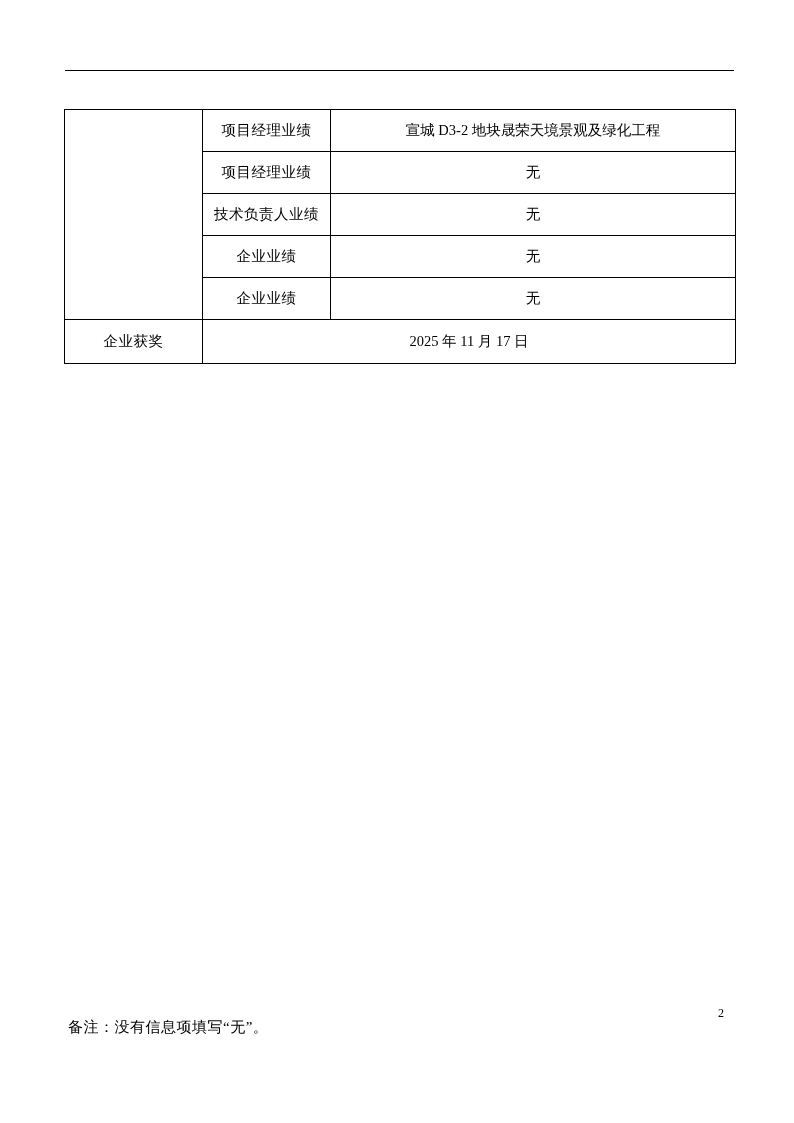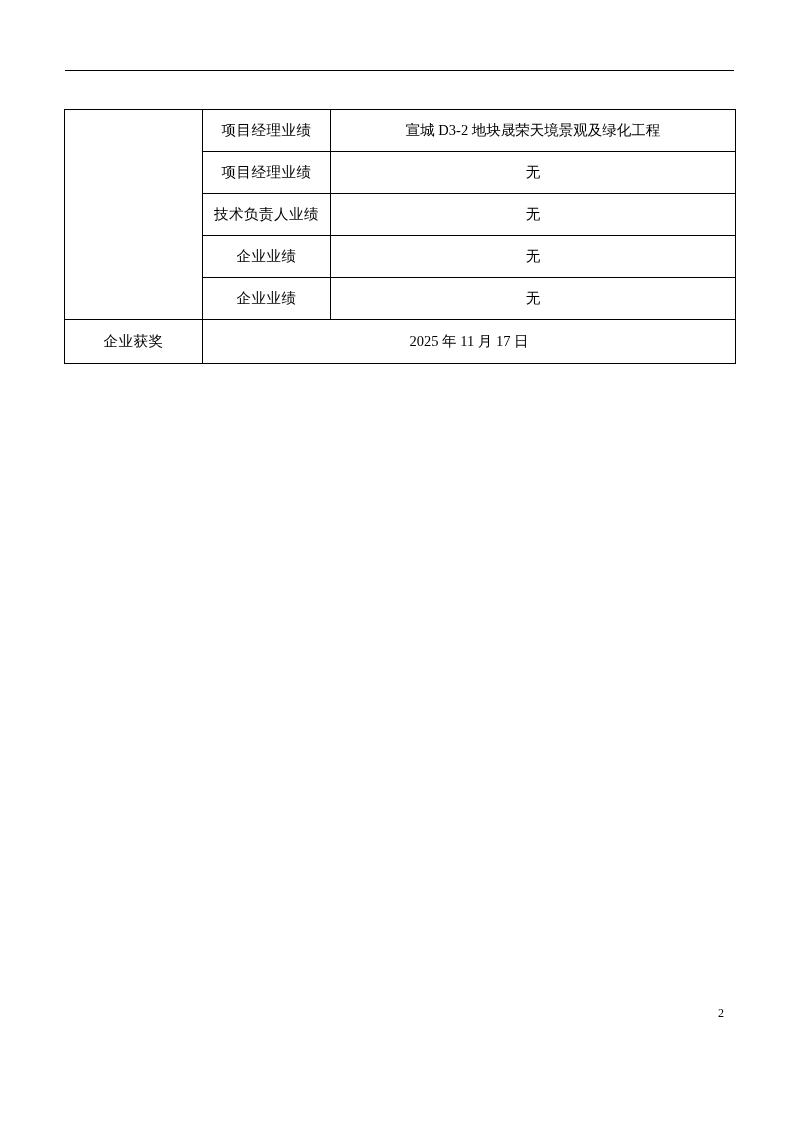--- a/index.html
+++ b/index.html
@@ -125,14 +125,15 @@
         <td class="value-cell">无</td>
       </tr>
       <tr class="row-time">
         <td class="label-cell">企业获奖</td>
         <td class="value-cell" colspan="2">2025 年 11 月 17 日</td>
       </tr>
     </tbody>
   </table>
 
   <div class="page-number">2</div>
+  <div class="footer-note">备注：没有信息项填写“无”。</div>
 
 </div>
 
 </body></html>

